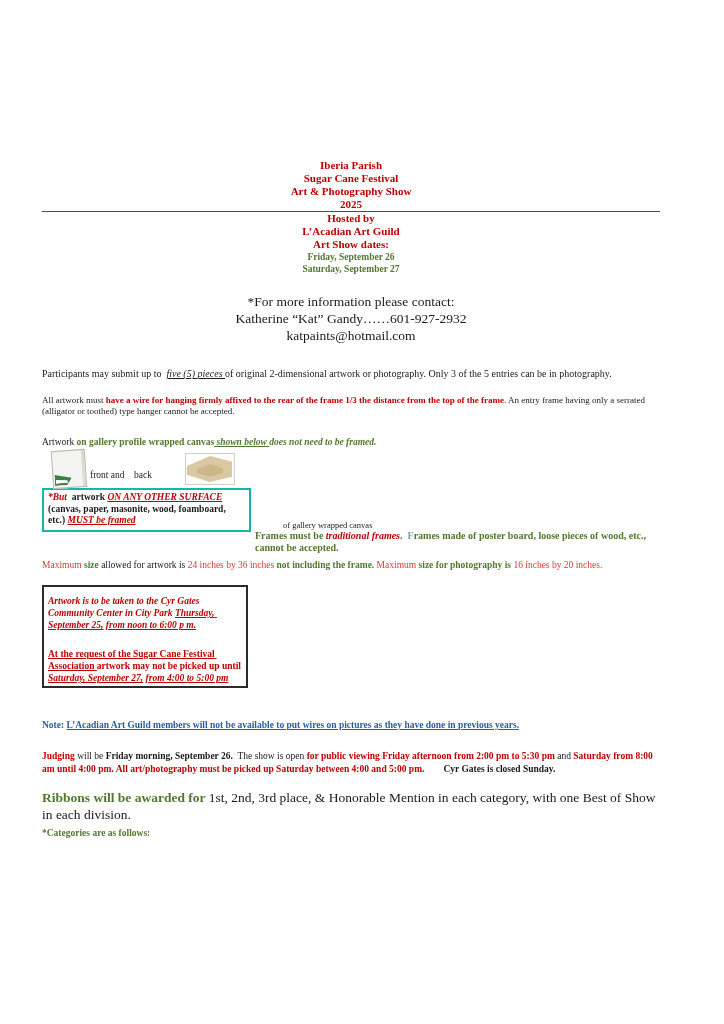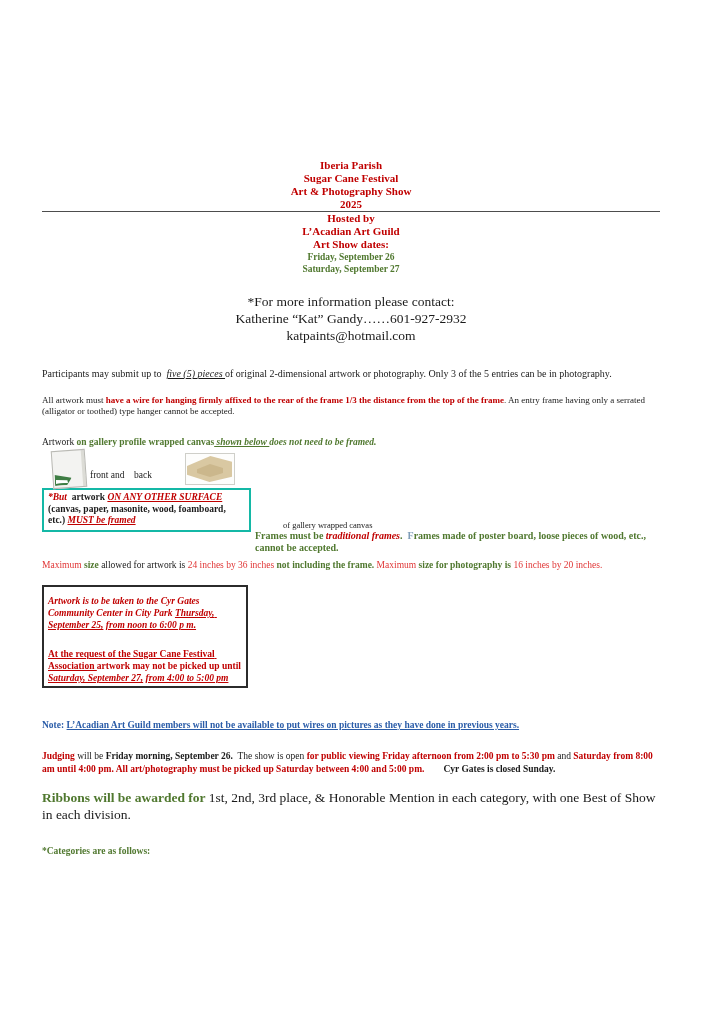--- a/index.html
+++ b/index.html
@@ -60,21 +60,21 @@
   .frames-p{font-size:10px;line-height:12px;}
   .max-line{margin-top:5px;font-size:9.5px;line-height:12px;}
 
   .cyr-box{margin-top:14px;width:194px;border:2px solid #2b2b2b;padding:8px 4px 2px 4px;
       font-size:9.5px;line-height:12px;}
   .cyr-p2{margin-top:17px;}
 
   .note-line{margin-top:31px;font-size:9.5px;line-height:12px;}
   .judging{margin-top:19px;font-size:9.5px;line-height:12.5px;}
   .ribbons{margin-top:15px;font-size:13.5px;line-height:16.5px;}
-  .categories{margin-top:22px;font-size:9.5px;line-height:12px;font-weight:bold;color:#50782f;}
+  .categories{margin-top:4px;font-size:9.5px;line-height:12px;font-weight:bold;color:#50782f;}
 </style>
 </head>
 <body>
 
 <div class="page">
 
   <div class="center">
     <div class="title-line">Iberia Parish</div>
     <div class="title-line">Sugar Cane Festival</div>
     <div class="title-line">Art &amp; Photography Show</div>

